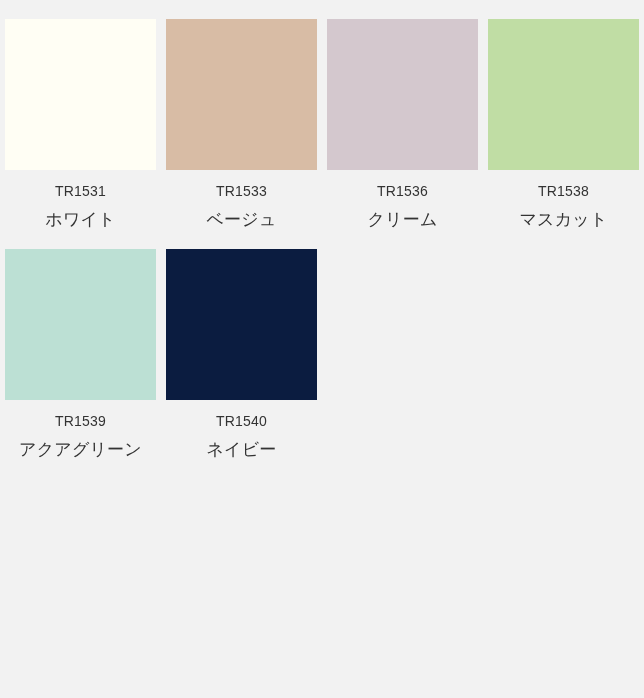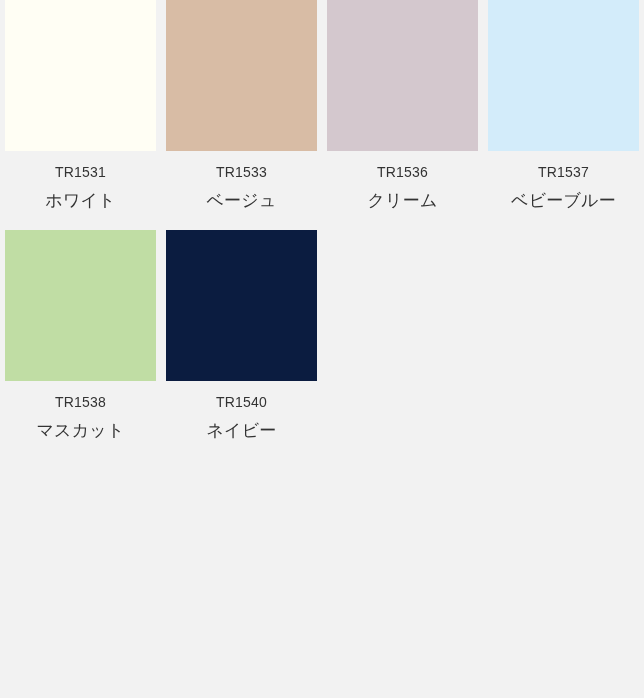--- a/index.html
+++ b/index.html
@@ -12,21 +12,21 @@
     background: #f2f2f2;
     font-family: "Liberation Sans", "DejaVu Sans", sans-serif;
     overflow: hidden;
   }
   #palette-grid {
     display: grid;
     grid-template-columns: repeat(4, 161px);
     grid-auto-rows: 230px;
     column-gap: 0px;
     row-gap: 0px;
-    padding-top: 0;
+    padding-top: 19px;
     box-sizing: border-box;
   }
   .swatch-cell {
     display: flex;
     flex-direction: column;
     align-items: center;
     width: 161px;
   }
   .swatch-chip {
     width: 151px;
@@ -64,27 +64,27 @@
       <div class="swatch-chip" style="background-color: rgb(216, 188, 165);"></div>
       <div class="swatch-code">TR1533</div>
       <div class="swatch-name">ベージュ</div>
     </div>
     <div class="swatch-cell">
       <div class="swatch-chip" style="background-color: rgb(212, 200, 206);"></div>
       <div class="swatch-code">TR1536</div>
       <div class="swatch-name">クリーム</div>
     </div>
     <div class="swatch-cell">
-      <div class="swatch-chip" style="background-color: rgb(211, 236, 250);"></div>
-      <div class="swatch-code">TR1537</div>
-      <div class="swatch-name">ベビーブルー</div>
-    </div>
-    <div class="swatch-cell">
       <div class="swatch-chip" style="background-color: rgb(192, 221, 164);"></div>
       <div class="swatch-code">TR1538</div>
       <div class="swatch-name">マスカット</div>
+    </div>
+    <div class="swatch-cell">
+      <div class="swatch-chip" style="background-color: rgb(188, 224, 212);"></div>
+      <div class="swatch-code">TR1539</div>
+      <div class="swatch-name">アクアグリーン</div>
     </div>
     <div class="swatch-cell">
       <div class="swatch-chip" style="background-color: rgb(11, 28, 64);"></div>
       <div class="swatch-code">TR1540</div>
       <div class="swatch-name">ネイビー</div>
     </div>
   </div>
 
 </body></html>

